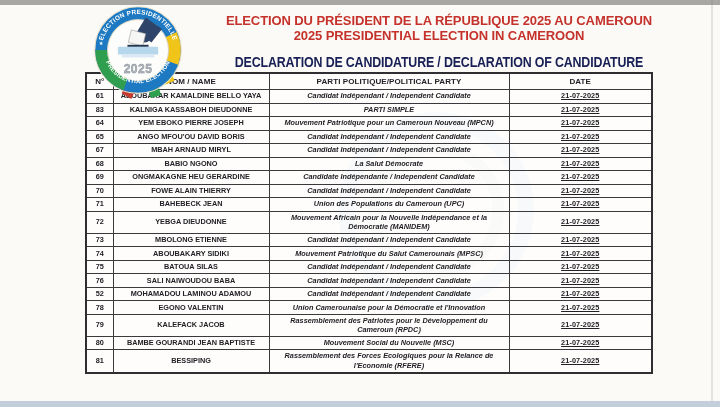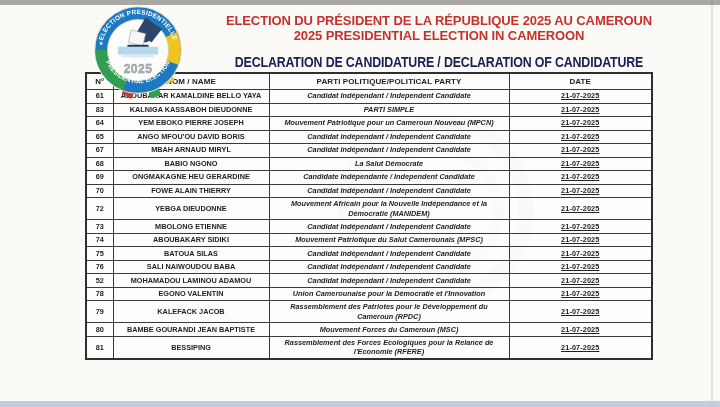--- a/index.html
+++ b/index.html
@@ -154,20 +154,26 @@
           <td class="cell-party">Candidate Indépendante / Independent Candidate</td>
           <td class="cell-date">21-07-2025</td>
         </tr>
         <tr>
           <td class="cell-no">70</td>
           <td class="cell-name">FOWE ALAIN THIERRY</td>
           <td class="cell-party">Candidat Indépendant / Independent Candidate</td>
           <td class="cell-date">21-07-2025</td>
         </tr>
         <tr>
+          <td class="cell-no">71</td>
+          <td class="cell-name">BAHEBECK JEAN</td>
+          <td class="cell-party">Union des Populations du Cameroun (UPC)</td>
+          <td class="cell-date">21-07-2025</td>
+        </tr>
+        <tr>
           <td class="cell-no">72</td>
           <td class="cell-name">YEBGA DIEUDONNE</td>
           <td class="cell-party">Mouvement Africain pour la Nouvelle Indépendance et la Démocratie (MANIDEM)</td>
           <td class="cell-date">21-07-2025</td>
         </tr>
         <tr>
           <td class="cell-no">73</td>
           <td class="cell-name">MBOLONG ETIENNE</td>
           <td class="cell-party">Candidat Indépendant / Independent Candidate</td>
           <td class="cell-date">21-07-2025</td>
@@ -204,21 +210,21 @@
         </tr>
         <tr>
           <td class="cell-no">79</td>
           <td class="cell-name">KALEFACK JACOB</td>
           <td class="cell-party">Rassemblement des Patriotes pour le Développement du Cameroun (RPDC)</td>
           <td class="cell-date">21-07-2025</td>
         </tr>
         <tr>
           <td class="cell-no">80</td>
           <td class="cell-name">BAMBE GOURANDI JEAN BAPTISTE</td>
-          <td class="cell-party">Mouvement Forces du Cameroun (MSC)</td>
+          <td class="cell-party">Mouvement Social du Nouvelle (MSC)</td>
           <td class="cell-date">21-07-2025</td>
         </tr>
         <tr>
           <td class="cell-no">81</td>
           <td class="cell-name">BESSIPING</td>
           <td class="cell-party">Rassemblement des Forces Ecologiques pour la Relance de l'Economie (RFERE)</td>
           <td class="cell-date">21-07-2025</td>
         </tr>
       </tbody>
   </table>

